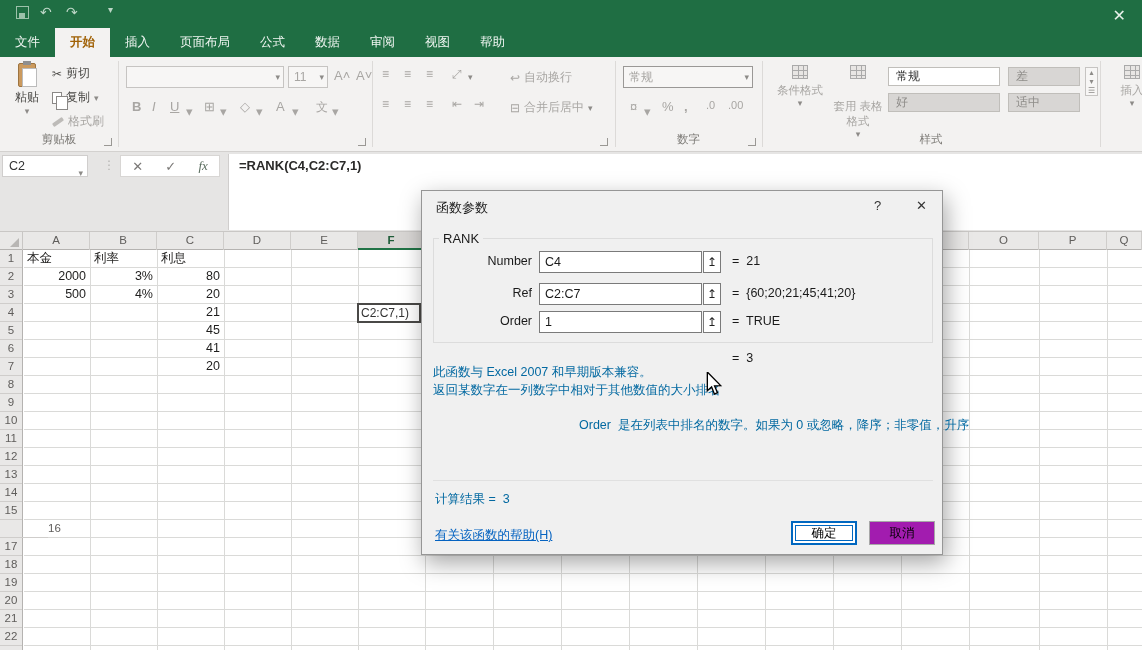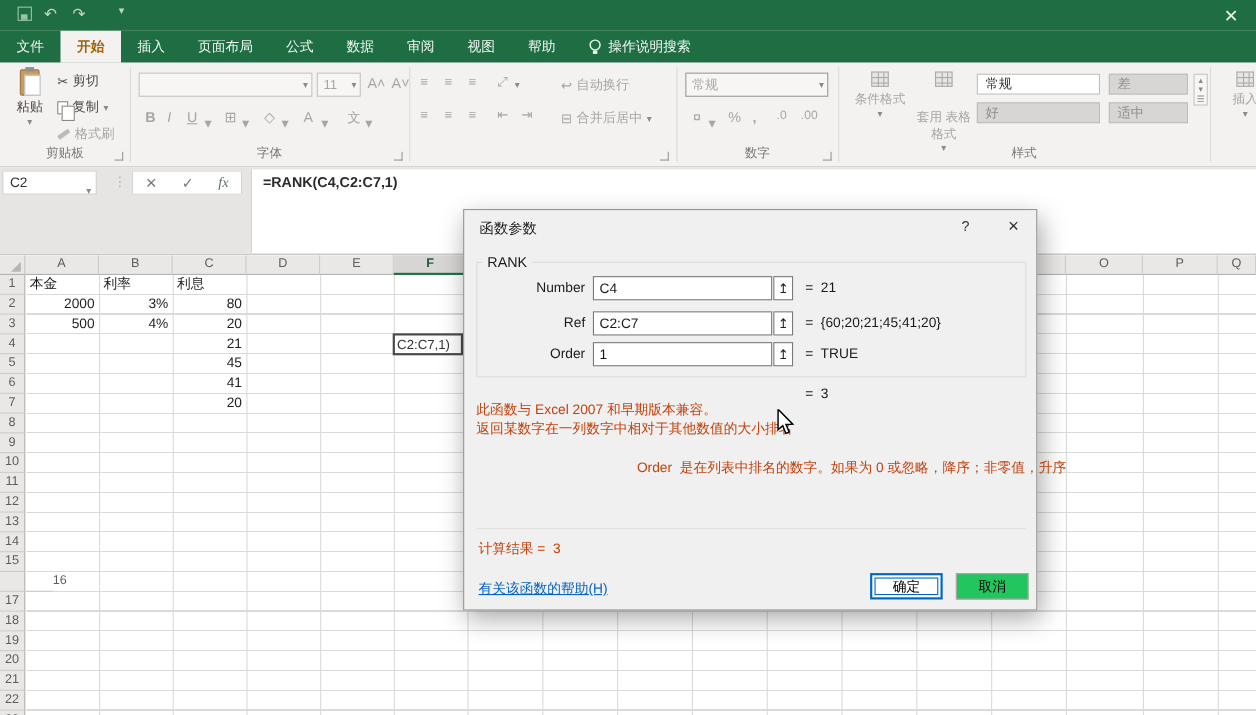--- a/index.html
+++ b/index.html
@@ -80,26 +80,26 @@
   
   #dialog { left:421px; top:190px; width:522px; height:365px; background:#f0f0f0; border:1px solid #969696; box-shadow:3px 8px 22px rgba(0,0,0,.35); z-index:10; }
   #dlg-title { position:absolute; left:14px; top:8px; font-size:13px; color:#1a1a1a; }
   .dlg-cap { position:absolute; top:7px; font-size:13px; color:#333; }
   #dlg-group { position:absolute; left:11px; top:47px; width:500px; height:105px; border:1px solid #dcdcdc; }
   #dlg-func { position:absolute; left:17px; top:40px; background:#f0f0f0; padding:0 4px; font-size:13px; color:#1a1a1a; }
   .f-label { position:absolute; width:96px; text-align:right; font-size:12.5px; color:#1a1a1a; }
   .f-input { position:absolute; left:117px; width:163px; height:22px; background:#fff; border:1px solid #7a7a7a; font-size:12.5px; color:#1a1a1a; padding-left:5px; line-height:20px; }
   .f-pick { position:absolute; left:281px; width:18px; height:22px; background:#fff; border:1px solid #7a7a7a; text-align:center; font-size:12px; line-height:20px; color:#222; }
   .f-eq { position:absolute; left:310px; font-size:12.5px; color:#1a1a1a; white-space:pre; }
-  .dlg-text { position:absolute; font-size:12.5px; color:#c2410c; white-space:pre; }
+  .dlg-text { position:absolute; font-size:12.5px; color:#0369a1; white-space:pre; }
   #dlg-sep { position:absolute; left:11px; top:289px; width:500px; height:1px; background:#e0e0e0; }
   #help-link { position:absolute; left:13px; top:336px; font-size:12.5px; color:#0563c1; text-decoration:underline; }
   .dlg-btn { position:absolute; top:330px; width:66px; height:24px; font-size:12.5px; display:flex; align-items:center; justify-content:center; }
   #ok-btn { left:369px; background:#fff; border:2px solid #0067c0; outline:1px solid #0067c0; outline-offset:-5px; }
-  #cancel-btn { left:447px; background:#22c55e; border:1px solid #a7a7a7; }
+  #cancel-btn { left:447px; background:#a21caf; border:1px solid #a7a7a7; }
 
   #cursor { left:705px; top:372px; z-index:20; }
 </style>
 </head>
 <body>
 
 <div class="abs" id="titlebar">
   <span class="save-ic"></span>
   <span class="qat-btn" style="left:40px">↶</span>
   <span class="qat-btn" style="left:66px">↷</span>
@@ -127,27 +127,20 @@
       <span>数据</span>
     </div>
     <div class="rtab">
       <span>审阅</span>
     </div>
     <div class="rtab">
       <span>视图</span>
     </div>
     <div class="rtab">
       <span>帮助</span>
-    </div>
-    <div class="rtab">
-      <svg class="bulb" viewBox="0 0 12 16">
-        <circle cx="6" cy="6" r="4.5" fill="none" stroke="#f0f6f2" stroke-width="1.3"></circle>
-        <rect x="4" y="11" width="4" height="3" fill="#f0f6f2"></rect>
-      </svg>
-      <span>操作说明搜索</span>
     </div>
   </div>
 
 <div class="abs" id="ribbon">
 
   <div class="abs" style="left:8px;top:6px;width:38px;text-align:center">
     <div class="clip-ic" style="margin:0 auto"></div>
     <div class="rb-dark" style="font-size:12px;margin-top:2px">粘贴</div>
     <div class="dd">▾</div>
   </div>
@@ -182,21 +175,20 @@
   <span class="fbtn" style="left:170px;top:42px;text-decoration:underline">U</span>
   <span class="fbtn dd" style="left:186px;top:47px">▾</span>
   <span class="fbtn" style="left:204px;top:42px">⊞</span>
   <span class="fbtn dd" style="left:220px;top:47px">▾</span>
   <span class="fbtn" style="left:240px;top:42px">◇</span>
   <span class="fbtn dd" style="left:256px;top:47px">▾</span>
   <span class="fbtn" style="left:276px;top:42px">A</span>
   <span class="fbtn dd" style="left:292px;top:47px">▾</span>
   <span class="fbtn" style="left:316px;top:42px;font-size:12px">文</span>
   <span class="fbtn dd" style="left:332px;top:47px">▾</span>
-  <div class="glabel" style="left:118px;width:254px">字体</div>
   <div class="launcher" style="left:358px"></div>
   <div class="gsep" style="left:372px"></div>
 
   <span class="alico abs" style="left:382px;top:10px">≡</span>
   <span class="alico abs" style="left:404px;top:10px">≡</span>
   <span class="alico abs" style="left:426px;top:10px">≡</span>
   <span class="alico abs" style="left:452px;top:10px">⤢</span>
   <span class="dd abs" style="left:468px;top:15px">▾</span>
   <span class="alico abs" style="left:382px;top:40px">≡</span>
   <span class="alico abs" style="left:404px;top:40px">≡</span>

